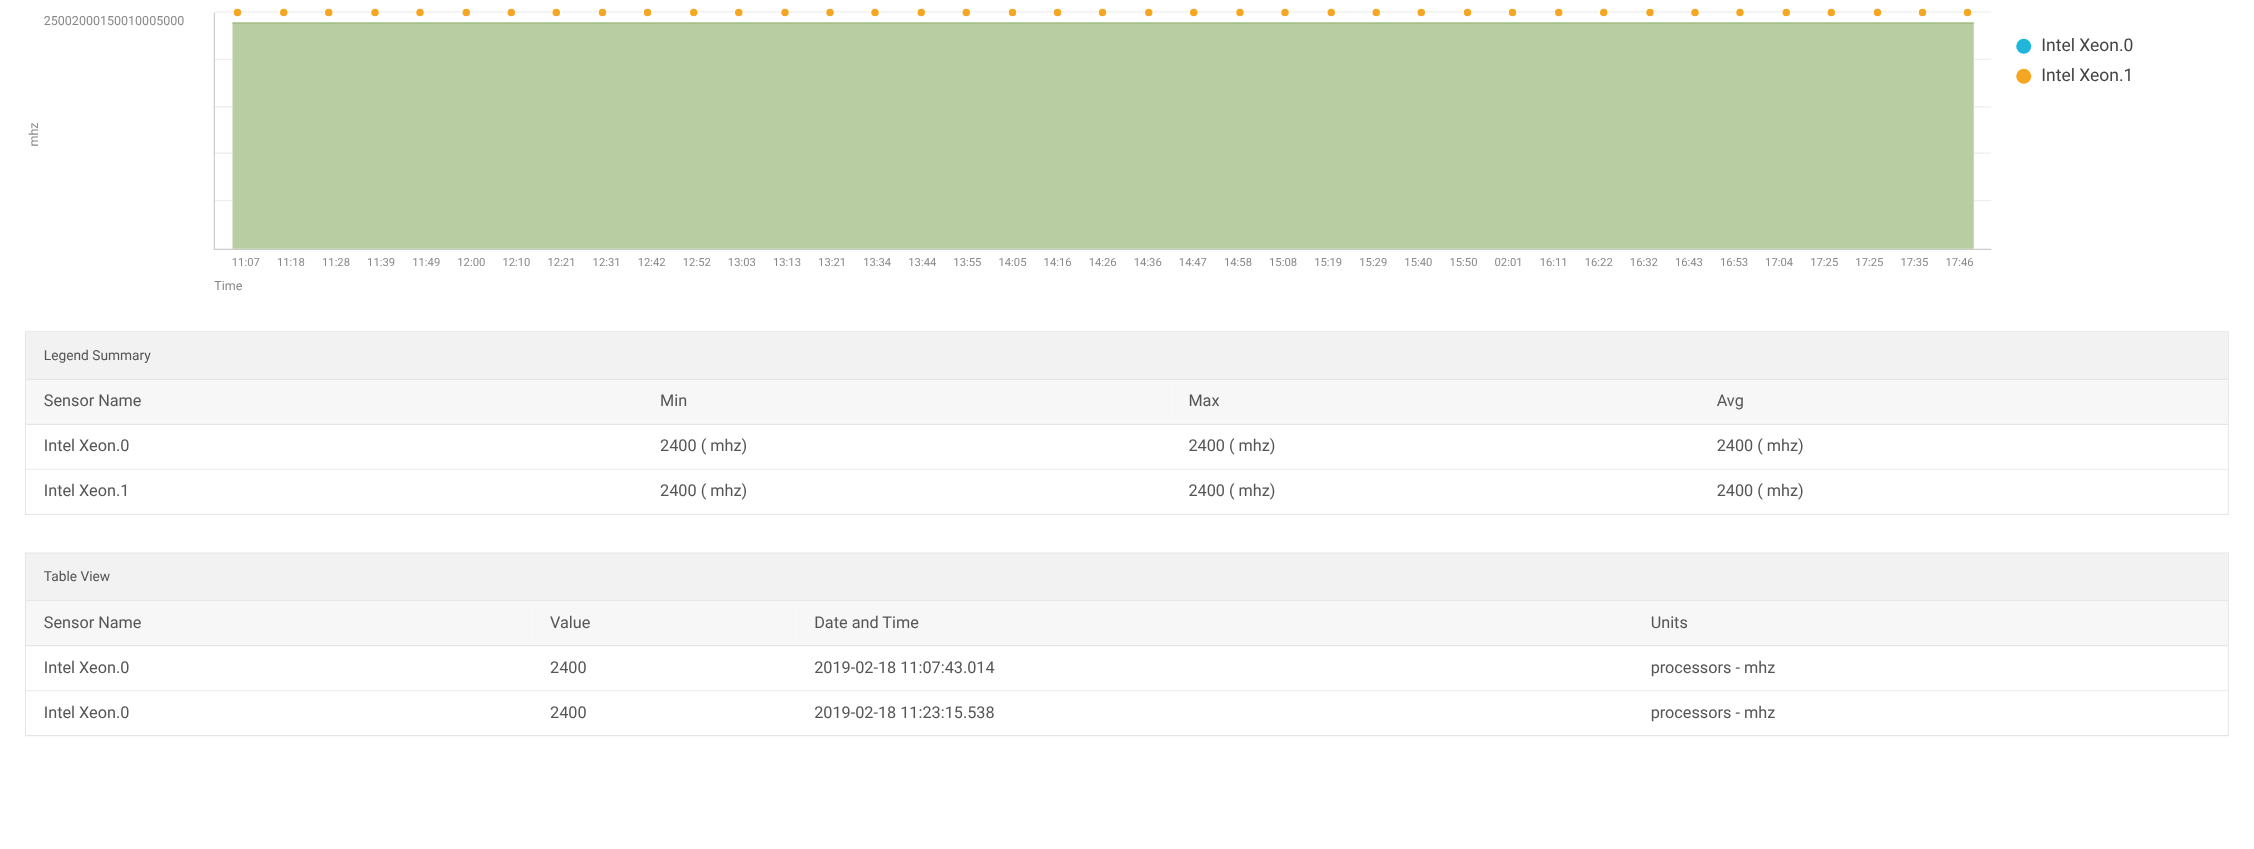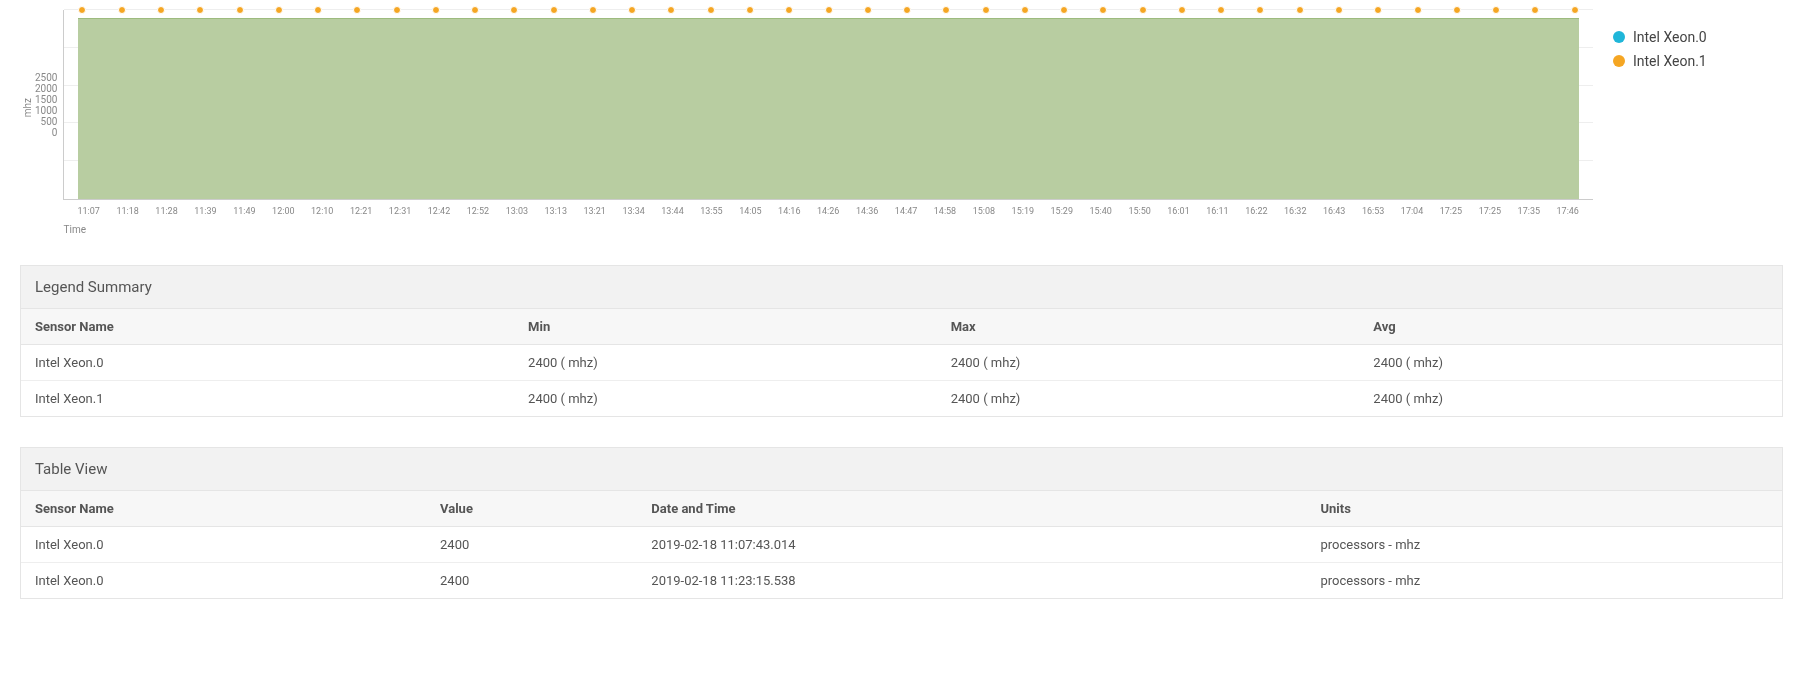--- a/index.html
+++ b/index.html
@@ -19,26 +19,26 @@
     transform: rotate(180deg);
     font-size: 10px;
     color: #888;
     text-align: center;
     padding: 0 2px;
     align-self: center;
     margin-bottom: 30px;
   }
   .yaxis {
     display: flex;
-    flex-direction: column;
-    justify-content: center;
+    flex-direction: row;
+    justify-content: space-between;
     font-size: 10px;
     color: #888;
     text-align: right;
-    padding-right: 6px;
+    padding-right: 24px;
     height: 185px;
     margin-top: 2px;
   }
   .plot-area {
     flex: 1;
     position: relative;
   }
   .plot {
     height: 190px;
     position: relative;
@@ -95,31 +95,31 @@
     width: 12px; height: 12px;
     border-radius: 50%;
   }
   .panel {
     margin-top: 30px;
     border: 1px solid #e5e5e5;
   }
   .panel-header {
     background: #f2f2f2;
     padding: 12px 14px;
-    font-size: 15px;
+    font-size: 11px;
     color: #555;
     border-bottom: 1px solid #e5e5e5;
   }
   table {
     width: 100%;
     border-collapse: collapse;
   }
   th {
     text-align: left;
-    font-weight: 700;
+    font-weight: 400;
     color: #555;
     background: #f7f7f7;
     padding: 10px 14px;
     border-bottom: 1px solid #e5e5e5;
     font-size: 13px;
   }
   td {
     padding: 10px 14px;
     border-bottom: 1px solid #eee;
     color: #555;
@@ -216,21 +216,21 @@
             <div>14:16</div>
             <div>14:26</div>
             <div>14:36</div>
             <div>14:47</div>
             <div>14:58</div>
             <div>15:08</div>
             <div>15:19</div>
             <div>15:29</div>
             <div>15:40</div>
             <div>15:50</div>
-            <div>16:01</div>
+            <div>02:01</div>
             <div>16:11</div>
             <div>16:22</div>
             <div>16:32</div>
             <div>16:43</div>
             <div>16:53</div>
             <div>17:04</div>
             <div>17:25</div>
             <div>17:25</div>
             <div>17:35</div>
             <div>17:46</div>

